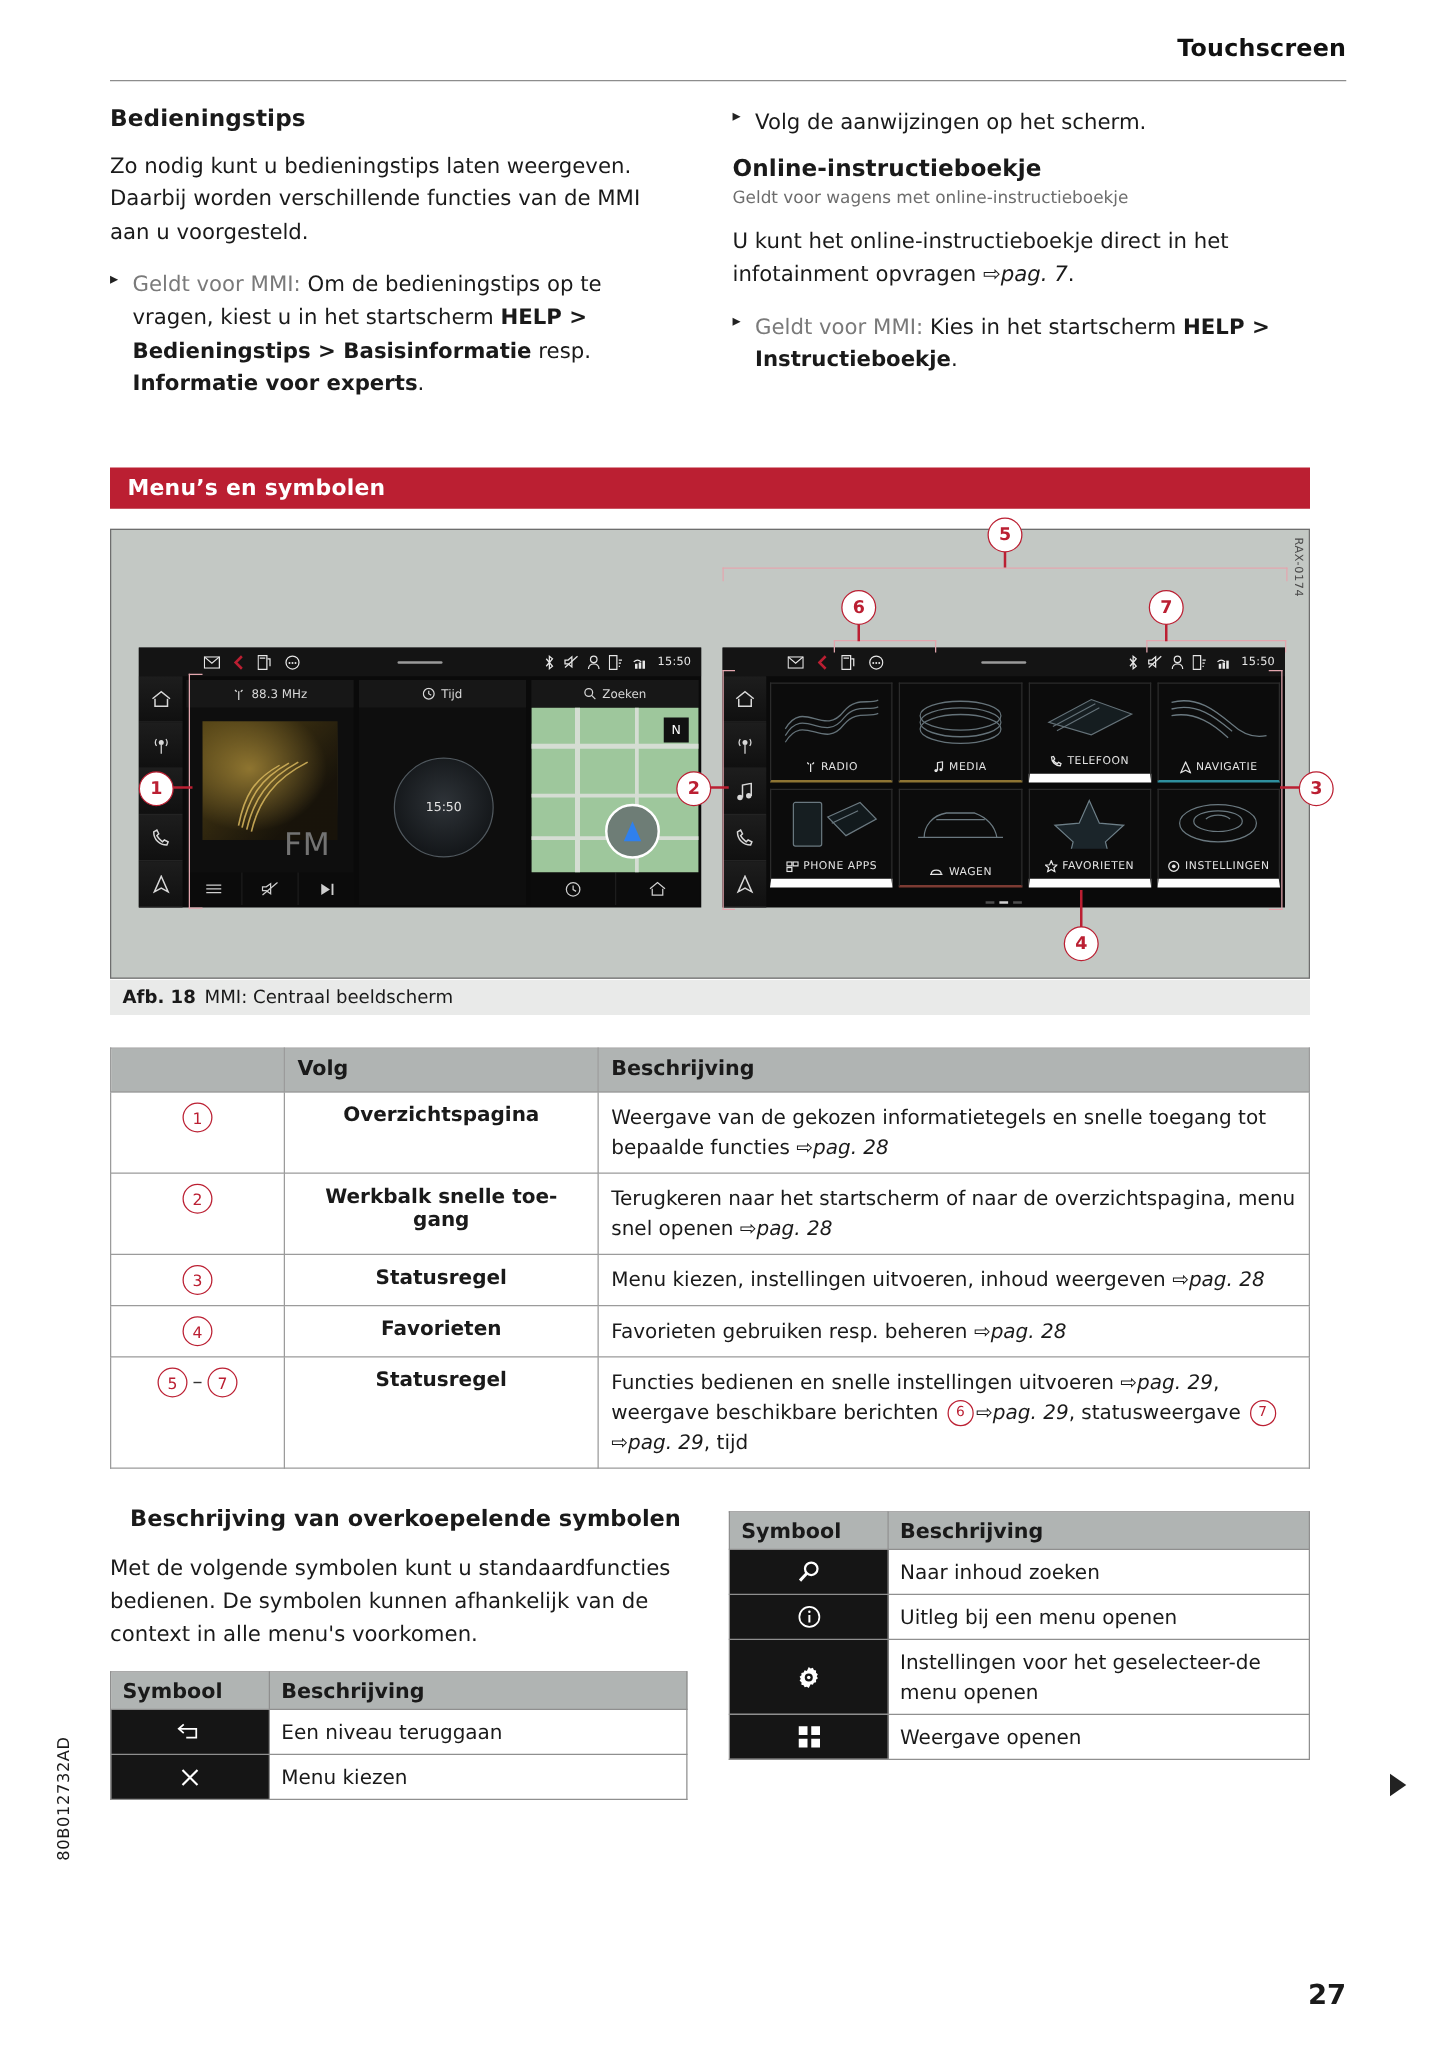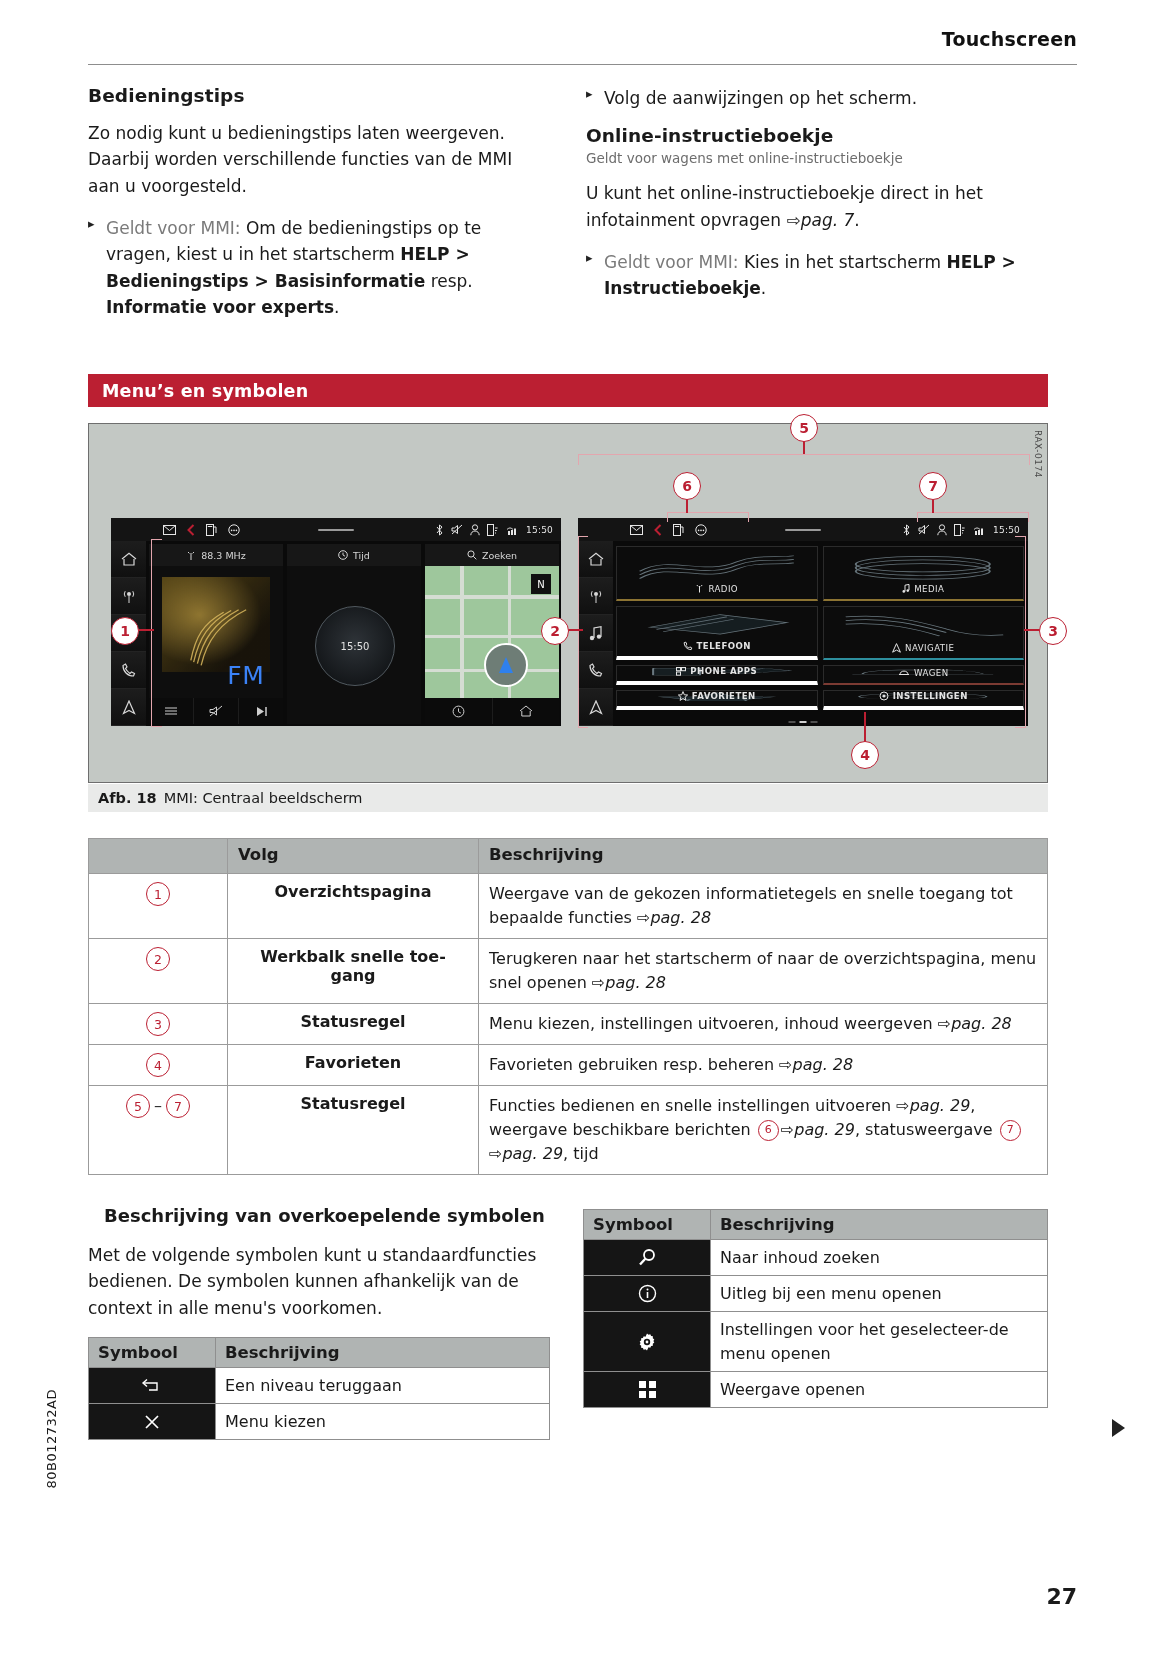--- a/index.html
+++ b/index.html
@@ -266,21 +266,21 @@
   }
   .fm-arcs {
     position: absolute;
     left: 18%; top: 22%;
     width: 70%; height: 62%;
   }
   .fm-label {
     position: absolute;
     right: 14%;
     bottom: 6%;
-    color: #3b82f6;
+    color: #737373;
     font-size: 25px;
     letter-spacing: .5px;
   }
   .clockface {
     position: absolute;
     left: 50%; top: 50%;
     width: 78px; height: 78px;
     margin: -39px 0 0 -39px;
     border-radius: 50%;
     background: radial-gradient(circle at 50% 45%, #2e3338 0%, #14171a 72%);
@@ -321,21 +321,21 @@
   }
 
   
   .grid {
     position: absolute;
     left: 38px;
     right: 4px;
     top: 28px;
     bottom: 16px;
     display: grid;
-    grid-template-columns: repeat(2, 1fr);
+    grid-template-columns: repeat(4, 1fr);
     grid-template-rows: repeat(2, 1fr);
     gap: 5px;
   }
   .gtile {
     background: #0c0c0c;
     border: 1px solid #2b2b2b;
     position: relative;
     display: flex;
     flex-direction: column;
     justify-content: flex-end;
@@ -355,21 +355,21 @@
     font-size: 8.6px;
     letter-spacing: .45px;
     display: flex;
     align-items: center;
     gap: 4px;
     z-index: 2;
   }
   .gtile.u-gold  { border-bottom: 2px solid #8d7433; }
   .gtile.u-cyan  { border-bottom: 2px solid #2e8f9e; }
   .gtile.u-red   { border-bottom: 2px solid #7c3b33; }
-  .gtile.u-grey  { border-bottom: 4px solid #ffffff; font-weight: bold; }
+  .gtile.u-grey  { border-bottom: 7px solid #ffffff; }
   .pagedots {
     position: absolute;
     left: 50%;
     transform: translateX(-50%);
     bottom: 3px;
     display: flex;
     gap: 4px;
   }
   .pagedots i {
     width: 7px; height: 2px; background: #4f4f4f; display: block;

